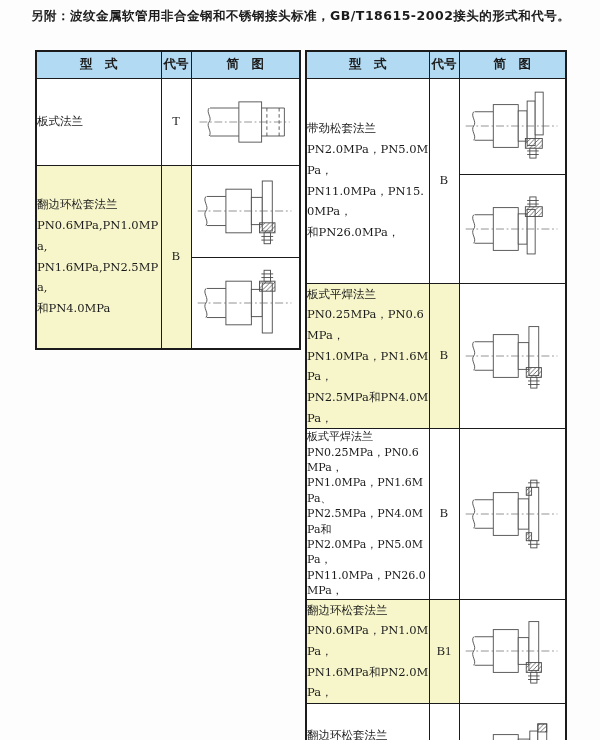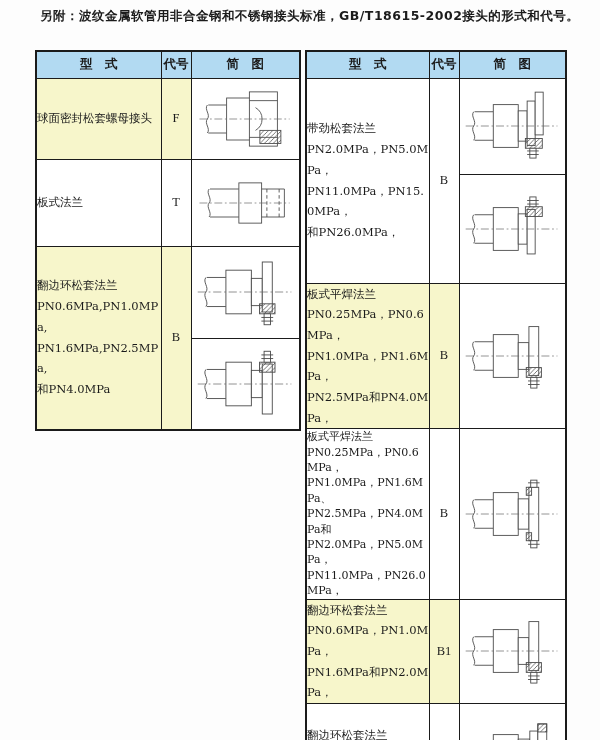--- a/index.html
+++ b/index.html
@@ -2,21 +2,21 @@
 <html><head>
 <meta charset="utf-8">
 <style>
   html,body{margin:0;padding:0;}
   body{
     width:600px;height:740px;position:relative;background:#fdfdfd;
     font-family:"DejaVu Sans","Liberation Sans",sans-serif;
     color:#1b1b1b;overflow:hidden;
   }
   .title{
-    position:absolute;left:40px;top:8px;width:540px;
+    position:absolute;left:31px;top:8px;width:540px;
     font-size:12.5px;font-weight:bold;letter-spacing:0.5px;
   }
   .tables{
     position:absolute;left:35px;top:50px;display:flex;gap:4px;align-items:flex-start;
   }
   table.tbl{
     border-collapse:collapse;table-layout:fixed;background:#fff;
     border:2px solid #1b1b1b;
   }
   table.tbl td{
@@ -172,31 +172,20 @@
         <col style="width:125px">
         <col style="width:30px">
         <col style="width:109px">
       </colgroup>
     <tbody>
         <tr style="height:27px">
       <td class="hd">型　式</td>
       <td class="hd">代号</td>
       <td class="hd">简　图</td>
     </tr>
-    <tr style="height:81px">
-      <td class="type yl">球面密封松套螺母接头</td>
-      <td class="code yl">F</td>
-      <td class="diag">
-        <div class="dwrap">
-              <svg width="100" height="70" viewBox="0 0 110 80">
-                <use href="#d-nut"></use>
-              </svg>
-            </div>
-      </td>
-    </tr>
     <tr style="height:87px">
       <td class="type">板式法兰</td>
       <td class="code">T</td>
       <td class="diag">
         <div class="dwrap">
               <svg width="100" height="70" viewBox="0 0 110 80">
                 <use href="#d-weld"></use>
               </svg>
             </div>
       </td>

